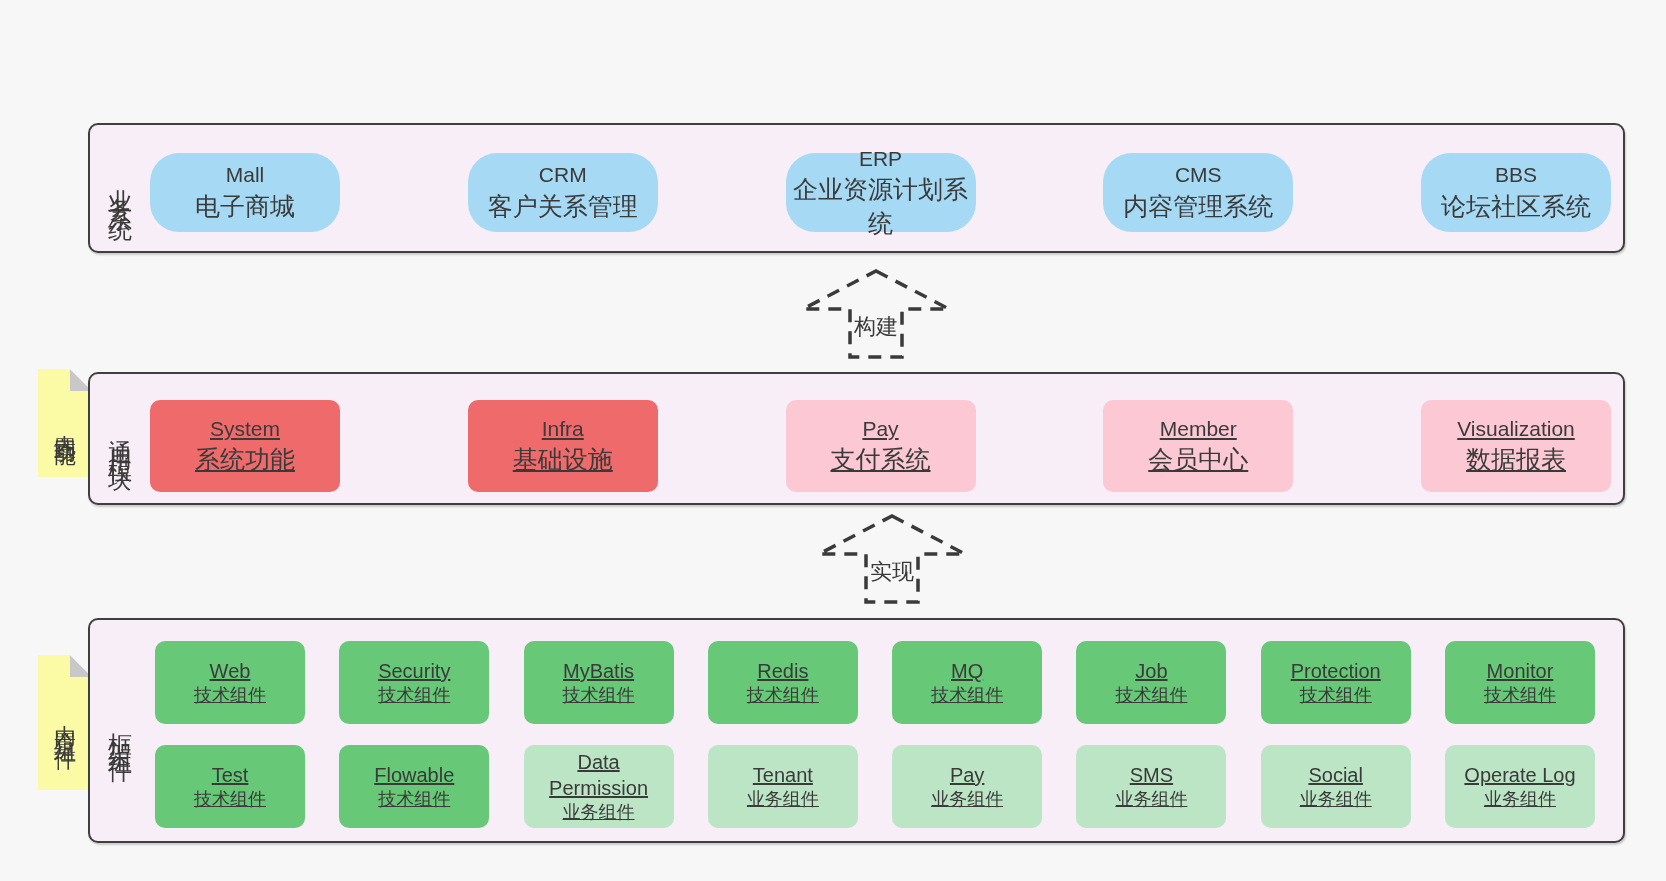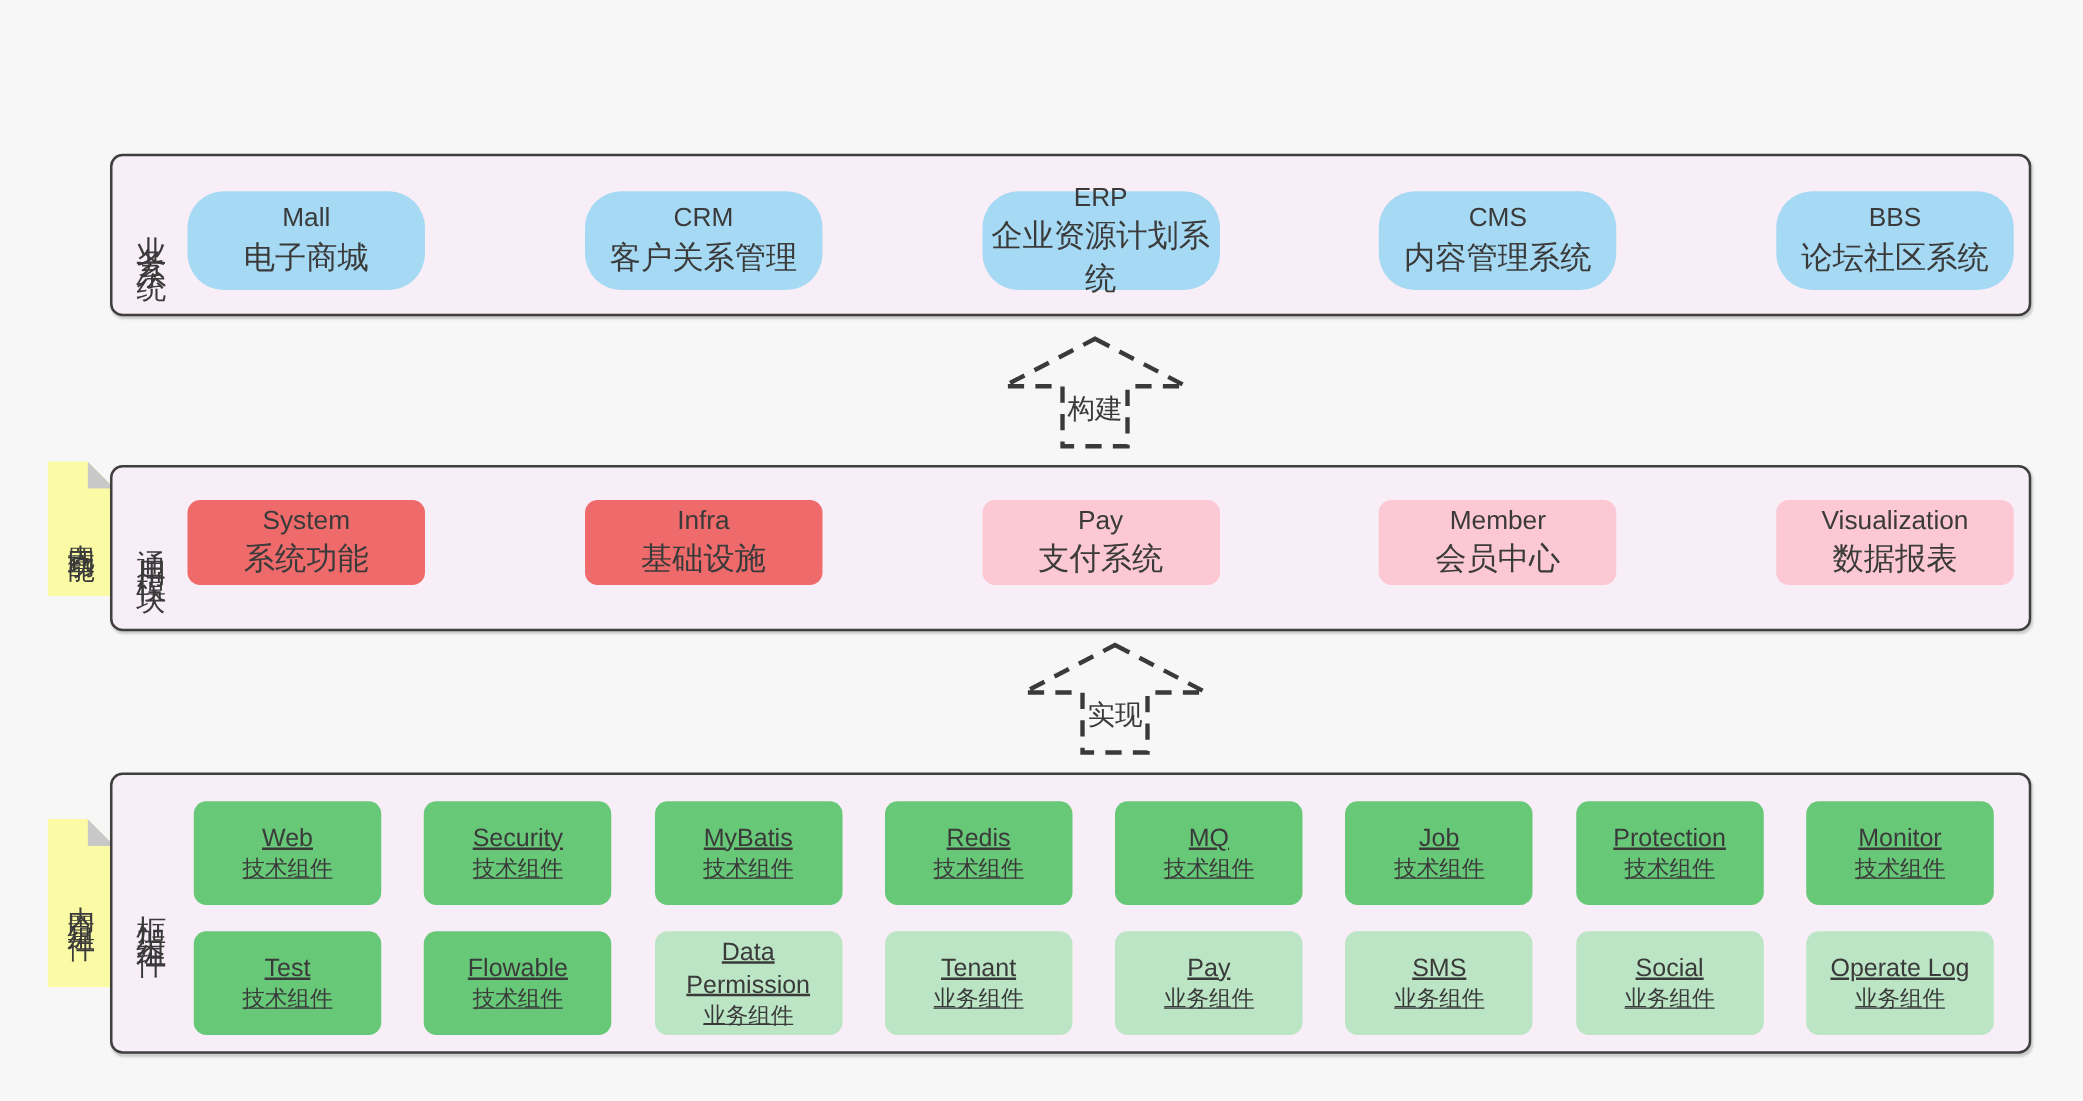--- a/index.html
+++ b/index.html
@@ -38,21 +38,21 @@
   #band-components .row1{top:21px;left:65px;right:28px;}
   #band-components .row2{top:125px;left:65px;right:28px;}
   .box{
     box-sizing:border-box;border-radius:10px;
     display:flex;flex-direction:column;justify-content:center;align-items:center;
     text-align:center;line-height:1.35;padding:2px 6px;
   }
   .box .en{font-size:21px;}
   .box .zh{font-size:25px;}
   .band-row.wide .box{width:190px;height:79px;}
-  #band-modules .band-row .box{height:68px;}
+  #band-modules .band-row .box{height:92px;text-decoration:underline;}
   .band-row.narrow .box{width:150px;height:83px;line-height:1.3;text-decoration:underline;}
   .band-row.narrow .box .en{font-size:20px;}
   .band-row.narrow .box .zh{font-size:18px;}
   .blue{background:var(--blue);border-radius:29px;}
   .red{background:var(--red);}
   .pink{background:var(--pink);}
   .green{background:var(--green);}
   .lightgreen{background:var(--light_green);}
   .note{
     position:absolute;left:38px;width:54px;z-index:1;

